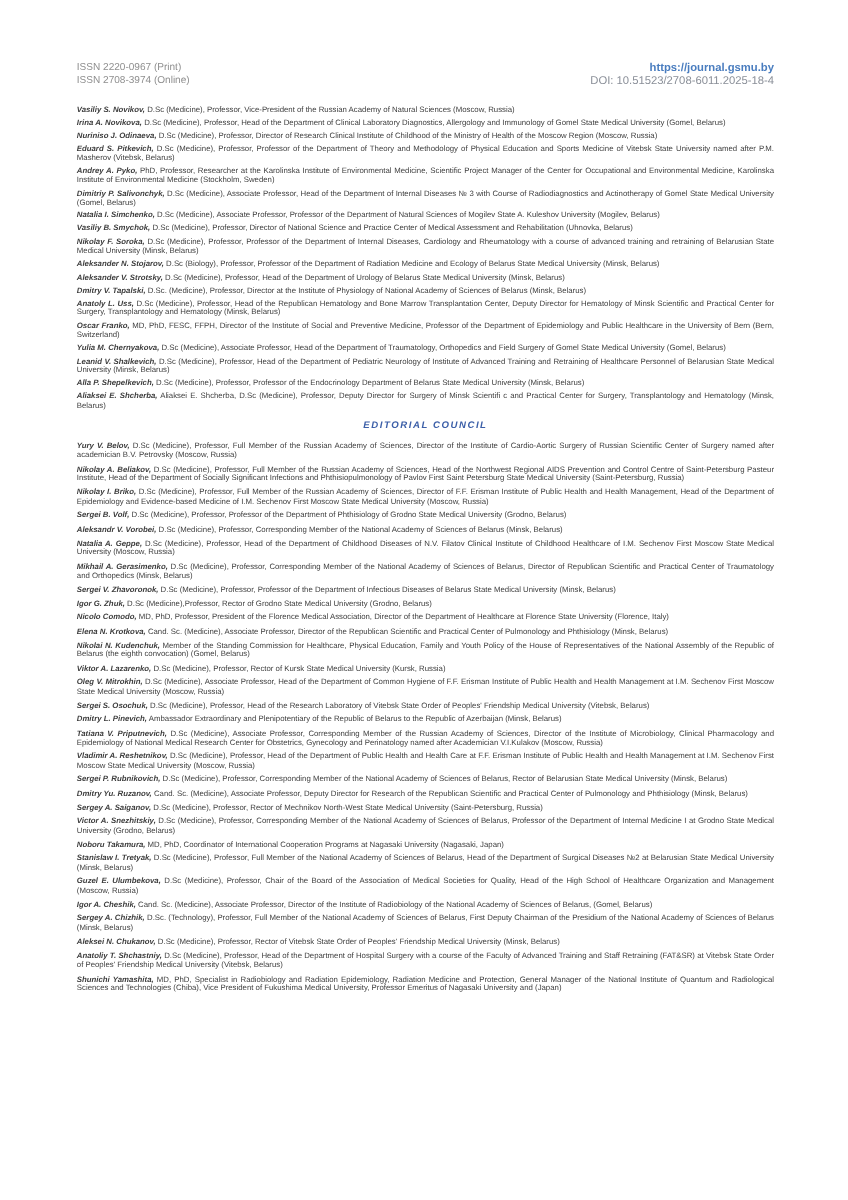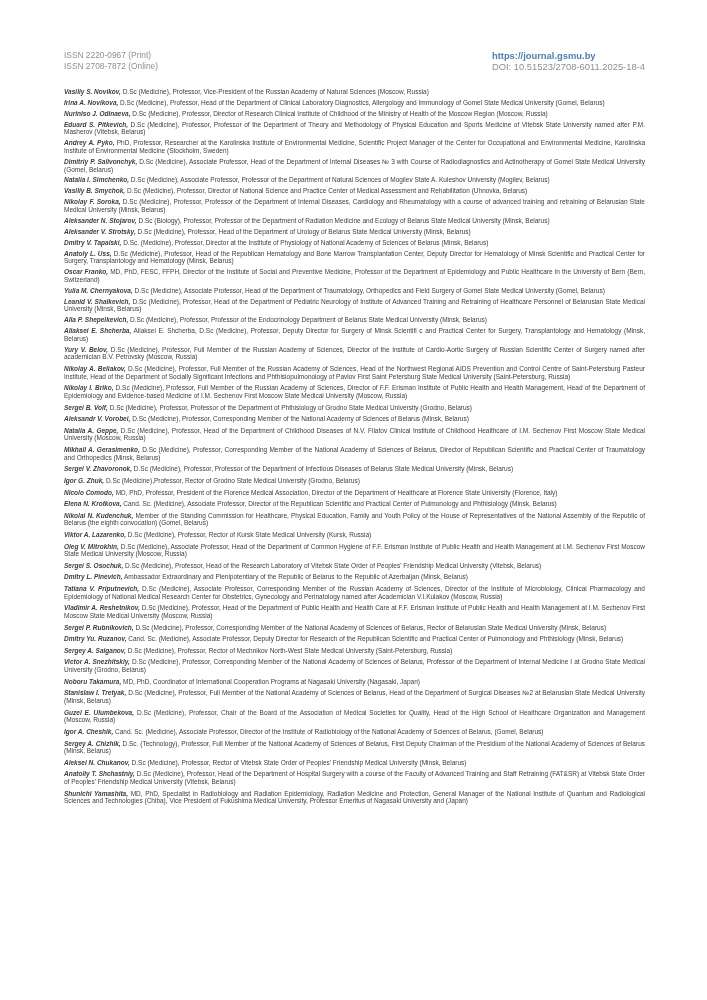--- a/index.html
+++ b/index.html
@@ -4,21 +4,21 @@
 <style>
   html,body{margin:0;padding:0;background:#ffffff;}
   body{width:707px;height:1000px;overflow:hidden;}
   .page{
     box-sizing:border-box;width:707px;height:876px;
     padding:50px 62px 30px 64px;
     font-family:"Liberation Sans",sans-serif;color:#3d3d3d;background:#fff;
   }
   .hdr{display:flex;justify-content:space-between;align-items:flex-start;margin-bottom:16px;}
   .issn{font-size:8.4px;line-height:11px;color:#8f8f8f;}
-  .links{text-align:left;}
+  .links{text-align:right;}
   .url{display:block;font-size:9.4px;line-height:11px;font-weight:bold;color:#4a7dbf;text-decoration:none;cursor:pointer;}
   .doi{font-size:9.4px;line-height:11px;color:#8a8f98;}
   .entry{
     margin:0 0 3.2px 0;
     font-size:6.5px;line-height:7.7px;
     text-align:justify;color:#3d3d3d;
   }
   .entry .nm{font-style:italic;font-weight:bold;}
   .council .entry{margin-bottom:3.9px;}
   .council-heading{
@@ -28,21 +28,21 @@
   }
 </style>
 </head>
 <body>
 
 <div class="page">
 
   <div class="hdr">
     <div class="issn">
       <div>ISSN 2220-0967 (Print)</div>
-      <div>ISSN 2708-7872 (Online)</div>
+      <div>ISSN 2708-3974 (Online)</div>
     </div>
     <div class="links">
       <a class="url">https://journal.gsmu.by</a>
       <div class="doi">DOI: 10.51523/2708-6011.2025-18-4</div>
     </div>
   </div>
 
   <section class="board">
 
       <p class="entry"><span class="nm">Vasiliy S. Novikov,</span><span> D.Sc (Medicine), Professor, Vice-President of the Russian Academy of Natural Sciences (Moscow, Russia)</span></p>
@@ -75,20 +75,21 @@
 
       <p class="entry"><span class="nm">Yulia M. Chernyakova,</span><span> D.Sc (Medicine), Associate Professor, Head of the Department of Traumatology, Orthopedics and Field Surgery of Gomel State Medical University (Gomel, Belarus)</span></p>
 
       <p class="entry"><span class="nm">Leanid V. Shalkevich,</span><span> D.Sc (Medicine), Professor, Head of the Department of Pediatric Neurology of Institute of Advanced Training and Retraining of Healthcare Personnel of Belarusian State Medical University (Minsk, Belarus)</span></p>
 
       <p class="entry"><span class="nm">Alla P. Shepelkevich,</span><span> D.Sc (Medicine), Professor, Professor of the Endocrinology Department of Belarus State Medical University (Minsk, Belarus)</span></p>
 
       <p class="entry"><span class="nm">Aliaksei E. Shcherba,</span><span> Aliaksei E. Shcherba, D.Sc (Medicine), Professor, Deputy Director for Surgery of Minsk Scientifi c and Practical Center for Surgery, Transplantology and Hematology (Minsk, Belarus)</span></p>
     </section>
 
+  <h2 class="council-heading">EDITORIAL COUNCIL</h2>
 
   <section class="council">
 
       <p class="entry"><span class="nm">Yury V. Belov,</span><span> D.Sc (Medicine), Professor, Full Member of the Russian Academy of Sciences, Director of the Institute of Cardio-Aortic Surgery of Russian Scientific Center of Surgery named after academician B.V. Petrovsky (Moscow, Russia)</span></p>
 
       <p class="entry"><span class="nm">Nikolay A. Beliakov,</span><span> D.Sc (Medicine), Professor, Full Member of the Russian Academy of Sciences, Head of the Northwest Regional AIDS Prevention and Control Centre of Saint-Petersburg Pasteur Institute, Head of the Department of Socially Significant Infections and Phthisiopulmonology of Pavlov First Saint Petersburg State Medical University (Saint-Petersburg, Russia)</span></p>
 
       <p class="entry"><span class="nm">Nikolay I. Briko,</span><span> D.Sc (Medicine), Professor, Full Member of the Russian Academy of Sciences, Director of F.F. Erisman Institute of Public Health and Health Management, Head of the Department of Epidemiology and Evidence-based Medicine of I.M. Sechenov First Moscow State Medical University (Moscow, Russia)</span></p>
 
       <p class="entry"><span class="nm">Sergei B. Volf,</span><span> D.Sc (Medicine), Professor, Professor of the Department of Phthisiology of Grodno State Medical University (Grodno, Belarus)</span></p>

